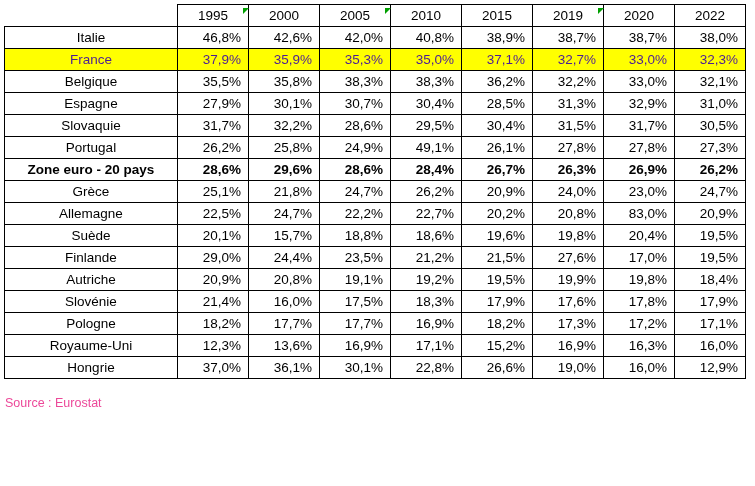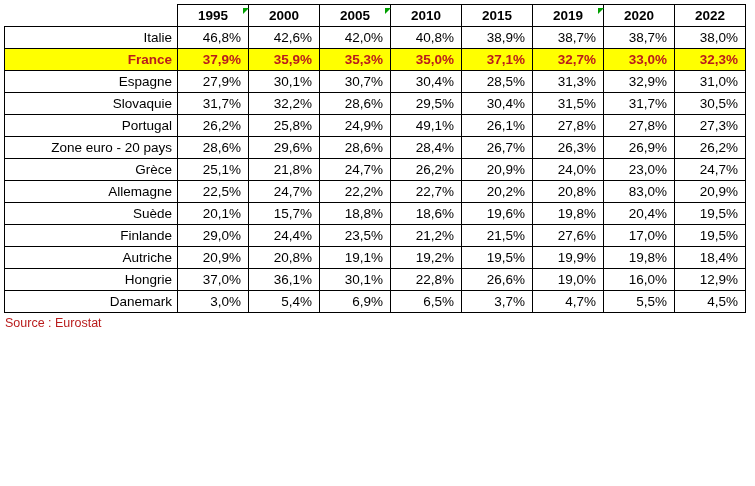--- a/index.html
+++ b/index.html
@@ -41,52 +41,51 @@
     overflow: hidden;
   }
   
   table.data thead th.corner {
     border: none;
     background: #ffffff;
   }
   table.data thead th.yearcell {
     text-align: center;
     font-size: 13.5px;
-    font-weight: bold;
   }
   
   table.data td.label {
-    text-align: right;
+    text-align: center;
   }
   table.data td.val {
     text-align: right;
     padding-right: 7px;
   }
   tr.highlight td {
     background: #ffff00;
-    color: #b91c1c;
+    color: #4c1d95;
+    font-weight: normal;
+  }
+  tr.bold td {
     font-weight: bold;
-  }
-  tr.bold td {
-    font-weight: normal;
   }
   
   .marker {
     position: absolute;
     width: 0;
     height: 0;
     border-left: 6px solid #00a000;
     border-bottom: 6px solid transparent;
     top: 4px;
   }
   .source {
     margin-left: 5px;
-    margin-top: 3px;
+    margin-top: 17px;
     font-size: 12.5px;
-    color: #b91c1c;
+    color: #ec4899;
   }
 </style>
 </head>
 <body>
 
 <div id="sheet">
 
   <table class="data">
     <colgroup>
       <col class="c-label">
@@ -131,20 +130,31 @@
         <td class="val">37,9%</td>
         <td class="val">35,9%</td>
         <td class="val">35,3%</td>
         <td class="val">35,0%</td>
         <td class="val">37,1%</td>
         <td class="val">32,7%</td>
         <td class="val">33,0%</td>
         <td class="val">32,3%</td>
       </tr>
 
+      <tr>
+        <td class="label">Belgique</td>
+        <td class="val">35,5%</td>
+        <td class="val">35,8%</td>
+        <td class="val">38,3%</td>
+        <td class="val">38,3%</td>
+        <td class="val">36,2%</td>
+        <td class="val">32,2%</td>
+        <td class="val">33,0%</td>
+        <td class="val">32,1%</td>
+      </tr>
 
 
       <tr>
         <td class="label">Espagne</td>
         <td class="val">27,9%</td>
         <td class="val">30,1%</td>
         <td class="val">30,7%</td>
         <td class="val">30,4%</td>
         <td class="val">28,5%</td>
         <td class="val">31,3%</td>
@@ -243,46 +253,68 @@
         <td class="val">20,9%</td>
         <td class="val">20,8%</td>
         <td class="val">19,1%</td>
         <td class="val">19,2%</td>
         <td class="val">19,5%</td>
         <td class="val">19,9%</td>
         <td class="val">19,8%</td>
         <td class="val">18,4%</td>
       </tr>
 
-
-
+      <tr>
+        <td class="label">Slovénie</td>
+        <td class="val">21,4%</td>
+        <td class="val">16,0%</td>
+        <td class="val">17,5%</td>
+        <td class="val">18,3%</td>
+        <td class="val">17,9%</td>
+        <td class="val">17,6%</td>
+        <td class="val">17,8%</td>
+        <td class="val">17,9%</td>
+      </tr>
+
+      <tr>
+        <td class="label">Pologne</td>
+        <td class="val">18,2%</td>
+        <td class="val">17,7%</td>
+        <td class="val">17,7%</td>
+        <td class="val">16,9%</td>
+        <td class="val">18,2%</td>
+        <td class="val">17,3%</td>
+        <td class="val">17,2%</td>
+        <td class="val">17,1%</td>
+      </tr>
+
+      <tr>
+        <td class="label">Royaume-Uni</td>
+        <td class="val">12,3%</td>
+        <td class="val">13,6%</td>
+        <td class="val">16,9%</td>
+        <td class="val">17,1%</td>
+        <td class="val">15,2%</td>
+        <td class="val">16,9%</td>
+        <td class="val">16,3%</td>
+        <td class="val">16,0%</td>
+      </tr>
 
       <tr>
         <td class="label">Hongrie</td>
         <td class="val">37,0%</td>
         <td class="val">36,1%</td>
         <td class="val">30,1%</td>
         <td class="val">22,8%</td>
         <td class="val">26,6%</td>
         <td class="val">19,0%</td>
         <td class="val">16,0%</td>
         <td class="val">12,9%</td>
       </tr>
 
-      <tr>
-        <td class="label">Danemark</td>
-        <td class="val">3,0%</td>
-        <td class="val">5,4%</td>
-        <td class="val">6,9%</td>
-        <td class="val">6,5%</td>
-        <td class="val">3,7%</td>
-        <td class="val">4,7%</td>
-        <td class="val">5,5%</td>
-        <td class="val">4,5%</td>
-      </tr>
 
     </tbody>
   </table>
 
   <div class="source">Source : Eurostat</div>
 
   <div class="marker" style="left:243px;"></div>
   <div class="marker" style="left:385px;"></div>
   <div class="marker" style="left:598px;"></div>
 

